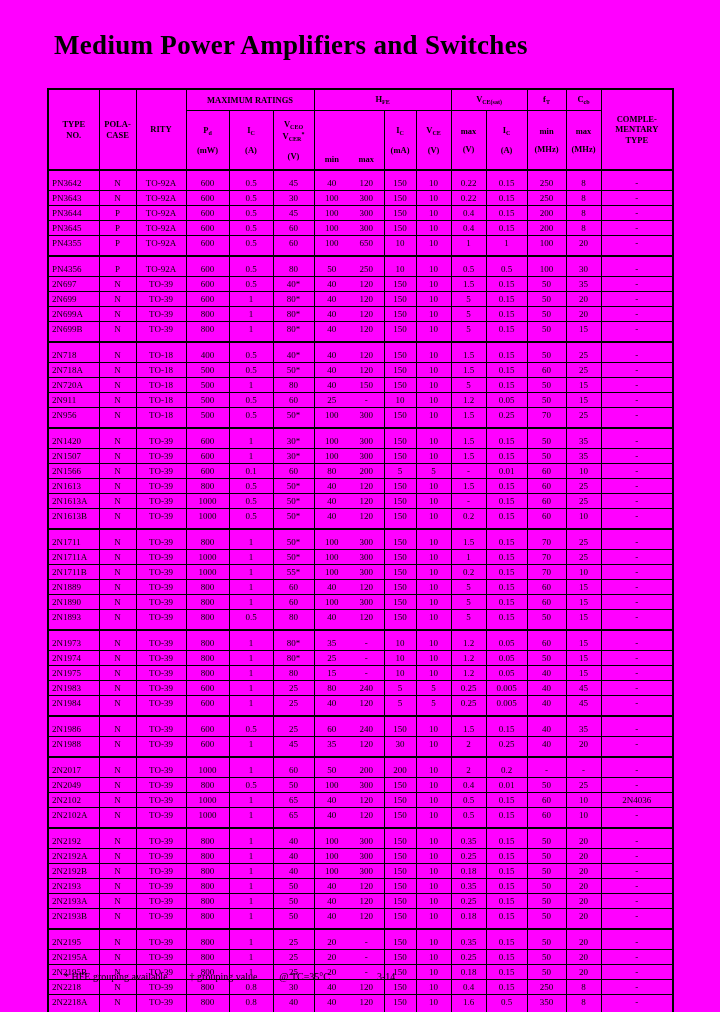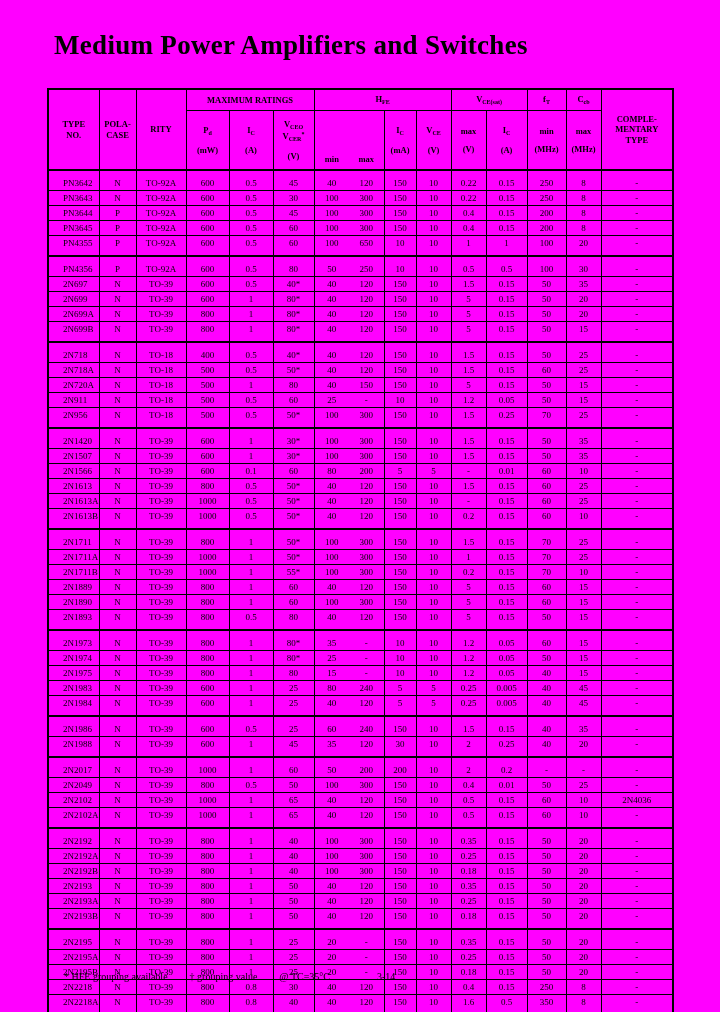--- a/index.html
+++ b/index.html
@@ -22,21 +22,21 @@
     line-height:1.2;overflow:hidden;
   }
   .spec thead th{font-weight:700;font-size:8.5px;}
   .spec thead tr.h1 th{height:20px;}
   .spec thead tr.h2 th{height:58px;vertical-align:middle;}
   .pre{white-space:pre-line;}
   sub{font-size:6px;vertical-align:-2px;}
   sup{font-size:6px;vertical-align:3px;}
   .unit{margin-top:7px;}
   .spec td{height:14px;font-size:9px;}
-  .spec td.type{text-align:left;padding-left:14px;}
+  .spec td.type{text-align:left;padding-left:3px;}
   .spec tbody{border-top:2px solid #000;}
   .spec tbody tr:first-child td{padding-top:5px;}
   .spec tbody tr:last-child td{padding-bottom:5px;}
   .pair{display:flex;width:100%;}
   .pair span{flex:1;text-align:center;}
   .thickL{border-left:2px solid #000;}
   .footer{
     position:absolute;left:64px;top:971px;width:600px;
     font-size:10px;display:flex;align-items:center;white-space:nowrap;
   }

